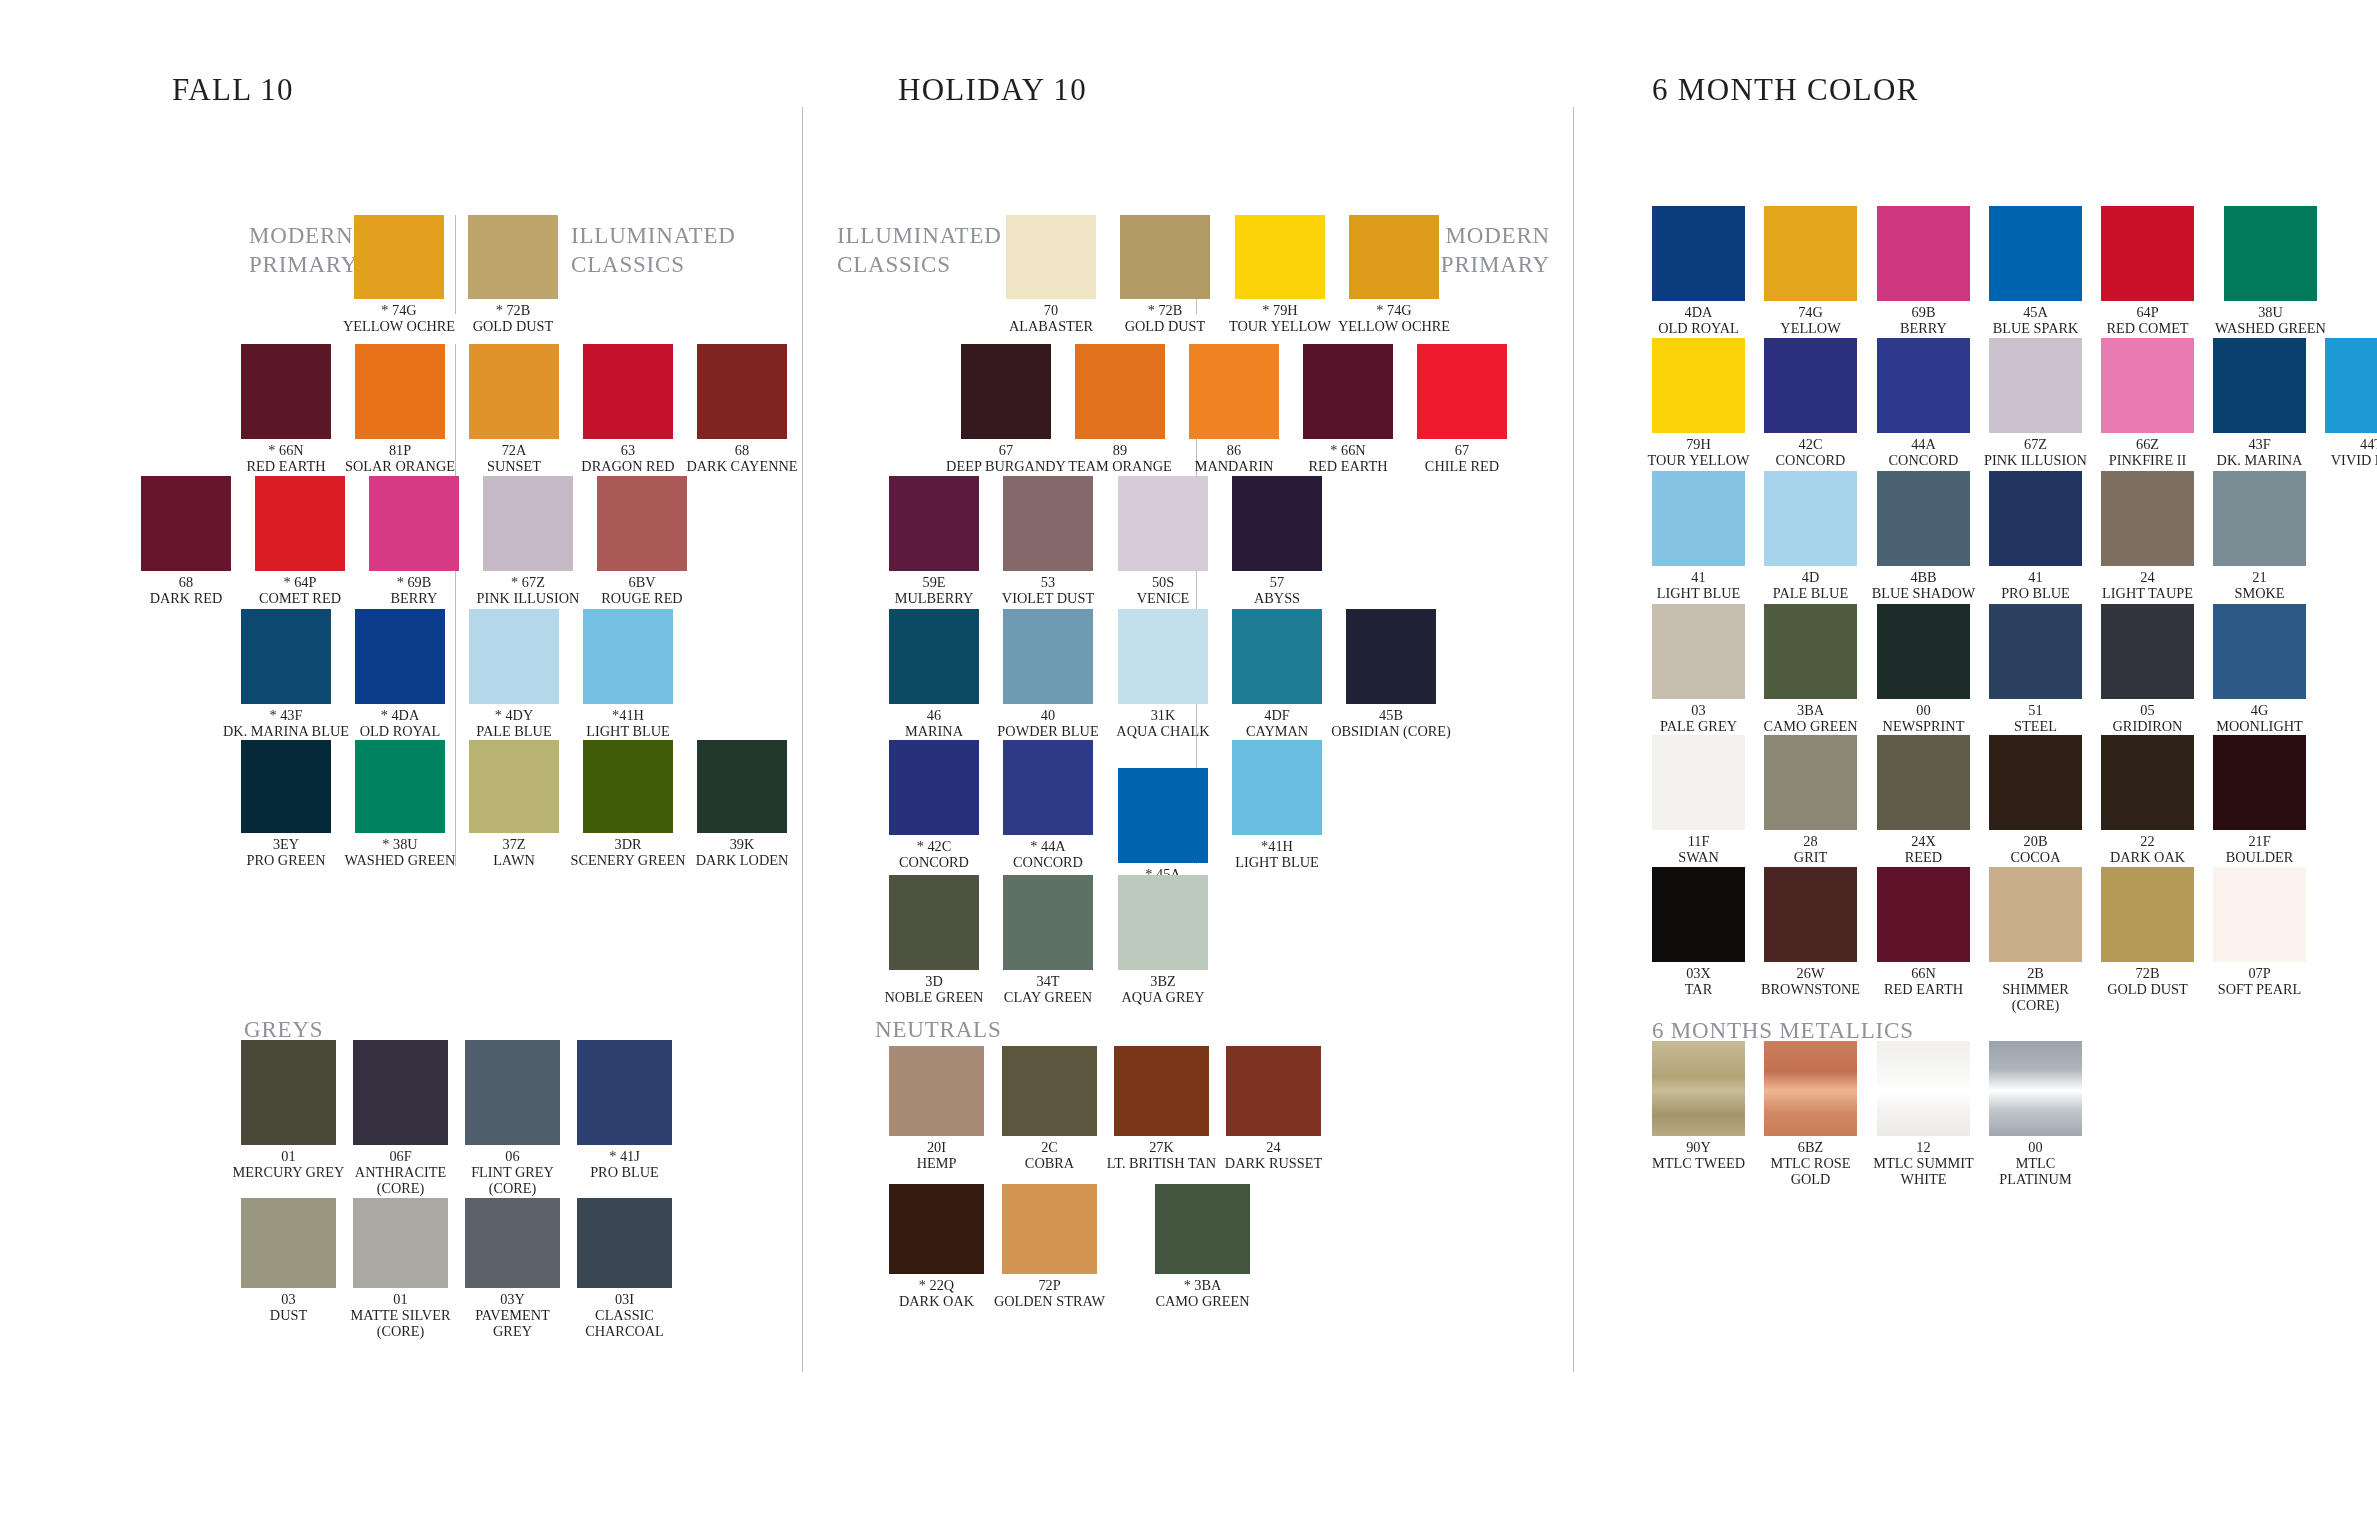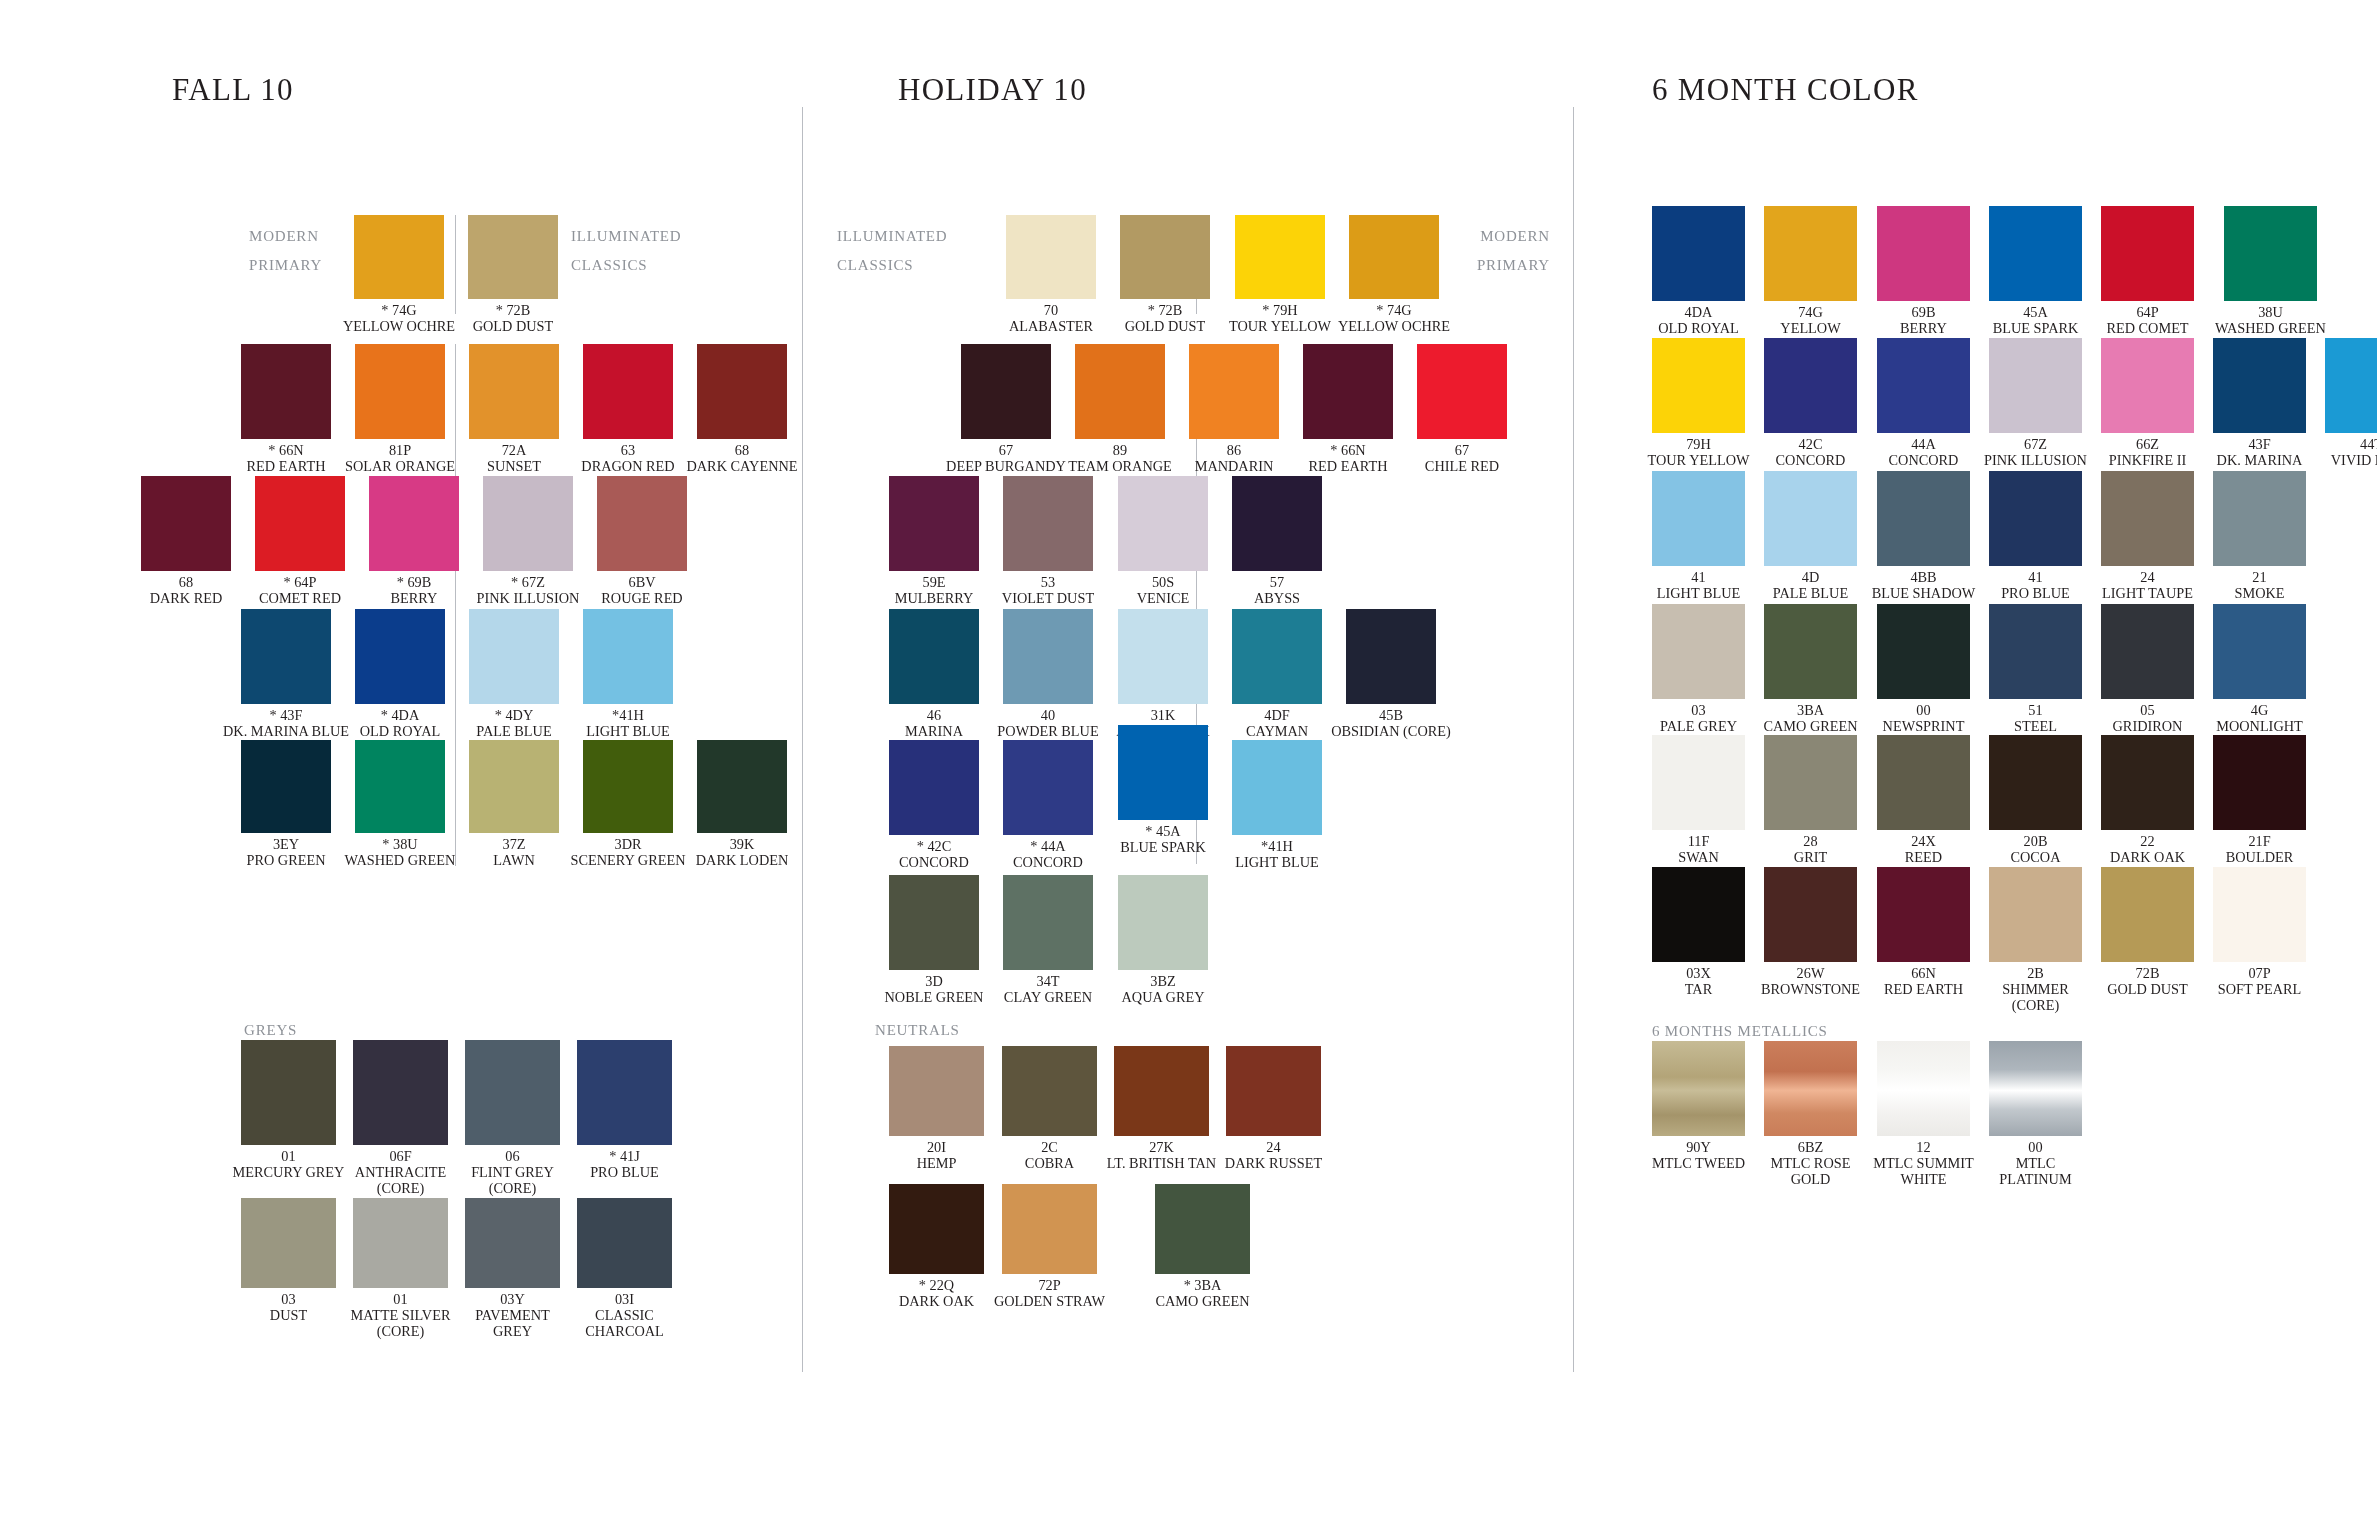--- a/index.html
+++ b/index.html
@@ -20,21 +20,21 @@
     position:absolute;
     font-family:"Liberation Serif","DejaVu Serif",serif;
     font-size:31px;letter-spacing:1.3px;color:#221e1f;white-space:nowrap;
   }
   .t1{left:172px;top:72px;}
   .t2{left:898px;top:72px;}
   .t3{left:1652px;top:72px;}
 
   
   .grouplabel{
-    position:absolute;font-size:15px;line-height:28.5px;color:#8e9298;
+    position:absolute;font-size:23px;line-height:28.5px;color:#8e9298;
     letter-spacing:0.8px;white-space:pre-line;
   }
   .grouplabel.right{text-align:right;}
 
   
   .sw{position:absolute;}
   .sw .chip{width:100%;height:100%;}
   .cap{
     position:absolute;left:50%;transform:translateX(-50%);
     top:100%;margin-top:2.9px;
@@ -426,21 +426,21 @@
           <span class="nm">CONCORD</span>
         </div>
       </div>
       <div class="sw" style="left: 1003px; top: 740px; width: 90px; height: 95px;">
         <div class="chip" style="background: rgb(46, 58, 134);"></div>
         <div class="cap">
           <span class="code">*  44A</span>
           <span class="nm">CONCORD</span>
         </div>
       </div>
-      <div class="sw" style="left: 1118px; top: 725px; width: 90px; height: 95px;">
+      <div class="sw" style="left: 1118px; top: 768px; width: 90px; height: 95px;">
         <div class="chip" style="background: rgb(0, 99, 176);"></div>
         <div class="cap">
           <span class="code">*  45A</span>
           <span class="nm">BLUE SPARK</span>
         </div>
       </div>
       <div class="sw" style="left: 1232px; top: 740px; width: 90px; height: 95px;">
         <div class="chip" style="background: rgb(105, 190, 224);"></div>
         <div class="cap">
           <span class="code">*41H</span>

